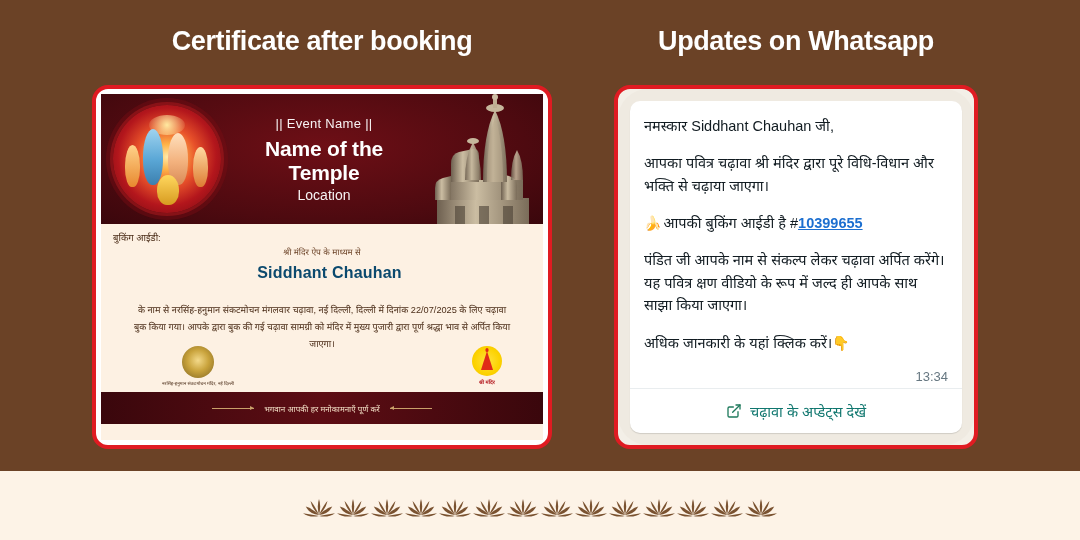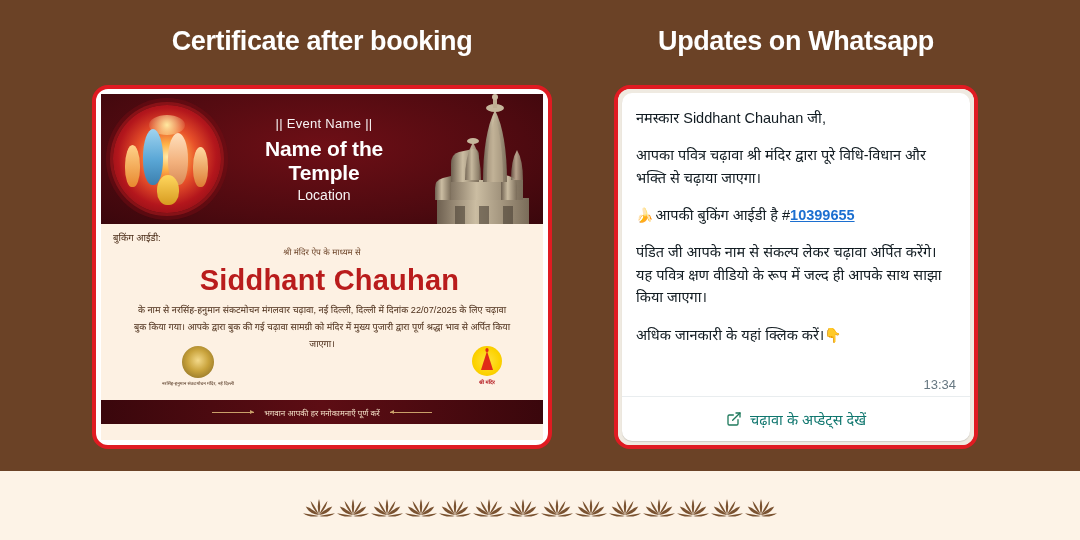--- a/index.html
+++ b/index.html
@@ -152,23 +152,23 @@
     position: absolute;
     left: 0; right: 0; top: 22px;
     text-align: center;
     font-size: 8.5px;
     color: #6b4226;
   }
   .recipient-name {
     position: absolute;
     left: 15px; right: 0; top: 40px;
     text-align: center;
-    font-size: 29px;
+    font-size: 16px;
     font-weight: bold;
-    color: #b91c1c;
+    color: #0c4a6e;
     letter-spacing: .2px;
   }
   .cert-paragraph {
     position: absolute;
     left: 32px; right: 32px; top: 78px;
     text-align: center;
     font-size: 9.2px;
     line-height: 1.85;
     color: #4b2d18;
   }
@@ -227,21 +227,21 @@
   }
   .brand-caption {
     margin-top: 2px;
     font-size: 5.2px;
     color: #b3161c;
     font-weight: bold;
   }
   .cert-footer-bar {
     position: absolute;
     left: 0; right: 0; bottom: 0;
-    height: 24px;
+    height: 32px;
     background: linear-gradient(90deg,#3a070c 0%, #5d0d14 50%, #3a070c 100%);
     color: #f6e3c9;
     font-size: 8px;
     display: flex;
     align-items: center;
     justify-content: center;
     gap: 10px;
   }
   .foot-rule {
     display: inline-block;
@@ -274,22 +274,23 @@
     position: relative;
     width: 100%;
     height: 100%;
     background-color: #efeae1;
     background-image:
       radial-gradient(circle at 14% 12%, rgba(255,255,255,.85) 0 9px, transparent 10px),
       radial-gradient(circle at 84% 30%, rgba(255,255,255,.8) 0 11px, transparent 12px),
       radial-gradient(circle at 30% 72%, rgba(255,255,255,.75) 0 10px, transparent 11px),
       radial-gradient(circle at 68% 88%, rgba(255,255,255,.8) 0 9px, transparent 10px);
     overflow: hidden;
-    padding: 4px;
+    padding: 12px;
     box-sizing: border-box;
+    border-radius: 30px;
   }
   .wa-bubble {
     position: relative;
     background: #ffffff;
     border-radius: 10px;
     box-shadow: 0 1px 1px rgba(0,0,0,.13);
     padding: 14px 14px 0 14px;
     box-sizing: border-box;
     height: 100%;
     display: flex;

